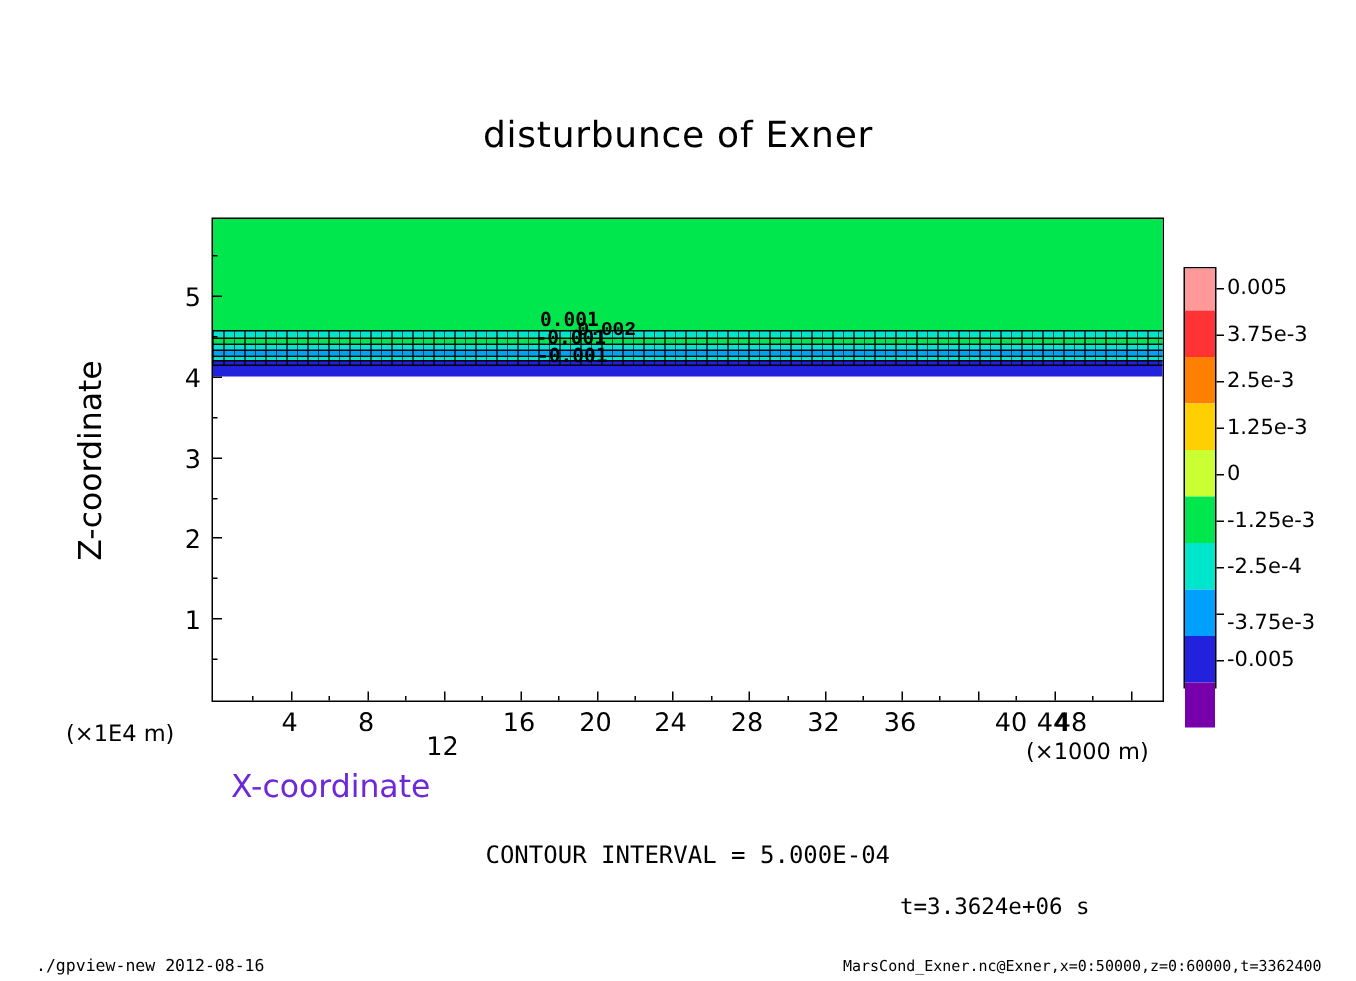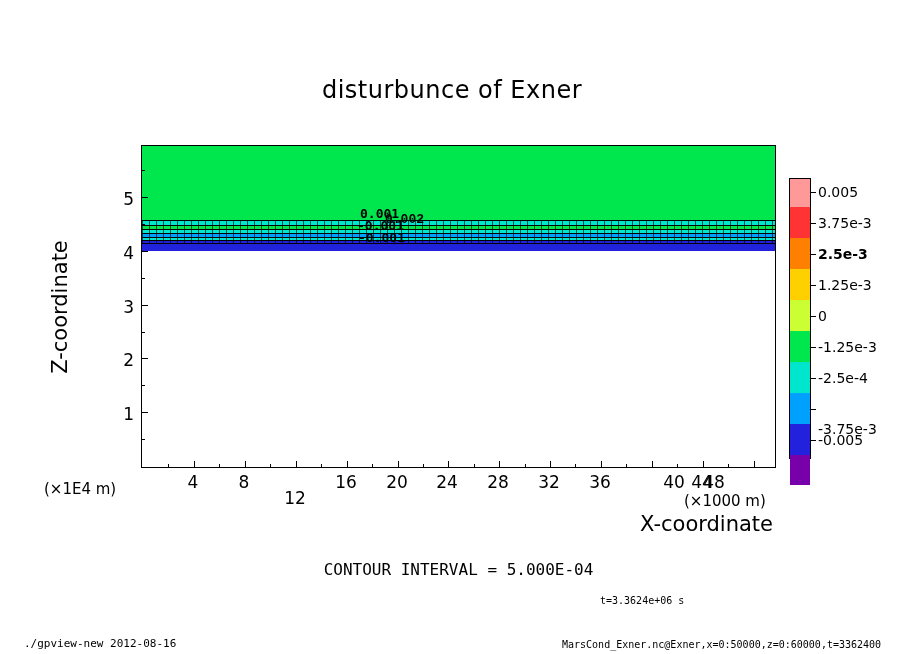--- a/index.html
+++ b/index.html
@@ -44,34 +44,34 @@
   .contourline{position:absolute;left:0;width:100%;height:1px;background:#000;}
   
   .tick-x{position:absolute;bottom:0;width:1px;height:6px;background:#000;}
   .tick-y{position:absolute;left:0;height:1px;width:6px;background:#000;}
   .tick-x-minor{position:absolute;bottom:0;width:1px;height:3px;background:#000;}
   .tick-y-minor{position:absolute;left:0;height:1px;width:3px;background:#000;}
   
   .xlab{position:absolute;top:472px;font-size:17px;color:#000;text-align:center;transform:translateX(-50%);}
   .ylab{position:absolute;left:108px;font-size:17px;color:#000;text-align:right;transform:translateY(-50%);width:26px;}
   #x-axis-title{
-    left:138px;top:512px;width:635px;text-align:right;font-size:21px;color:#000000;
+    left:154px;top:512px;width:635px;text-align:left;font-size:21px;color:#6d28d9;
   }
   #y-axis-title{
     left:-60px;top:295px;width:240px;text-align:center;font-size:21px;color:#000;
     transform:rotate(-90deg);transform-origin:center center;
   }
   #zunit{left:44px;top:480px;font-size:15px;color:#000;}
   #xunit{left:684px;top:492px;font-size:15px;color:#000;}
   #contour-interval{
     left:141px;top:560px;width:635px;text-align:center;font-size:16px;color:#000;
     font-family:"DejaVu Sans Mono", monospace;
   }
   #time-label{
-    left:600px;top:595px;font-size:10px;color:#000;
+    left:600px;top:595px;font-size:15px;color:#000;
     font-family:"DejaVu Sans Mono", monospace;
   }
   #footer-left{
     left:24px;top:637px;font-size:11px;color:#000;
     font-family:"DejaVu Sans Mono", monospace;
   }
   #footer-right{
     left:562px;top:639px;font-size:10px;color:#000;
     font-family:"DejaVu Sans Mono", monospace;
   }
@@ -203,22 +203,22 @@
 <div class="cbtick" style="top:254px;"></div>
 <div class="cbtick" style="top:285px;"></div>
 <div class="cbtick" style="top:316px;"></div>
 <div class="cbtick" style="top:347px;"></div>
 <div class="cbtick" style="top:378px;"></div>
 <div class="cbtick" style="top:409px;"></div>
 <div class="cbtick" style="top:440px;"></div>
 
 <div class="cblab" style="top:192px;">0.005</div>
 <div class="cblab" style="top:223px;">3.75e-3</div>
-<div class="cblab" style="top:254px;font-weight:bold;">2.5e-3</div>
+<div class="cblab" style="top:254px;">2.5e-3</div>
 <div class="cblab" style="top:285px;">1.25e-3</div>
 <div class="cblab" style="top:316px;">0</div>
 <div class="cblab" style="top:347px;">-1.25e-3</div>
 <div class="cblab" style="top:378px;">-2.5e-4</div>
-<div class="cblab" style="top:429px;">-3.75e-3</div>
+<div class="cblab" style="top:415px;">-3.75e-3</div>
 <div class="cblab" style="top:440px;">-0.005</div>
 
 <div class="abs" id="footer-left">./gpview-new  2012-08-16</div>
 <div class="abs" id="footer-right">MarsCond_Exner.nc@Exner,x=0:50000,z=0:60000,t=3362400</div>
 
 </body></html>

